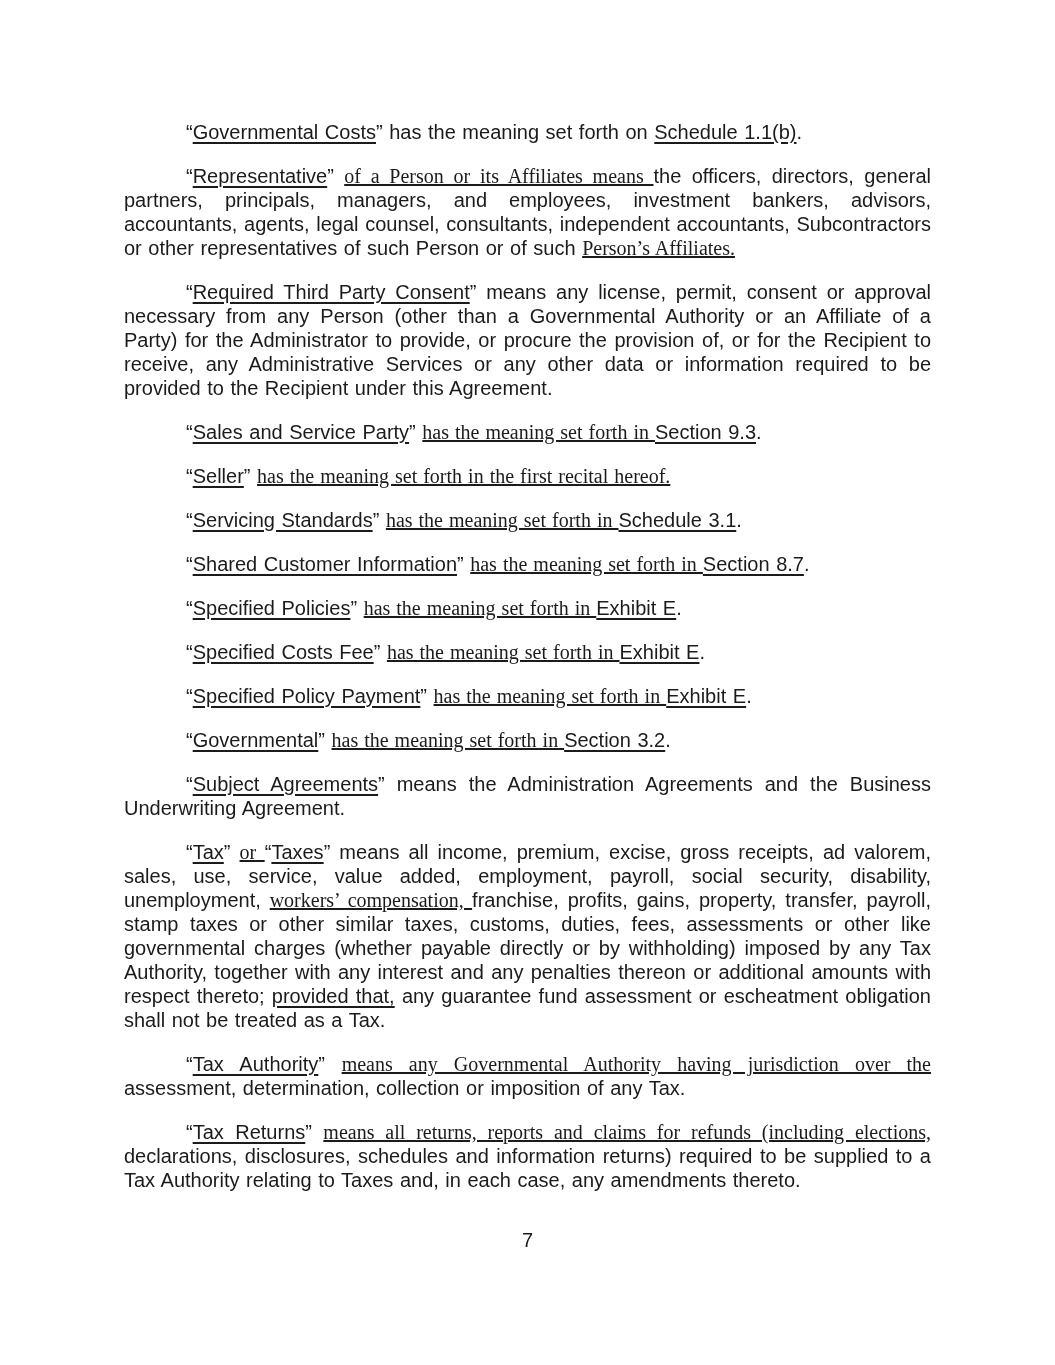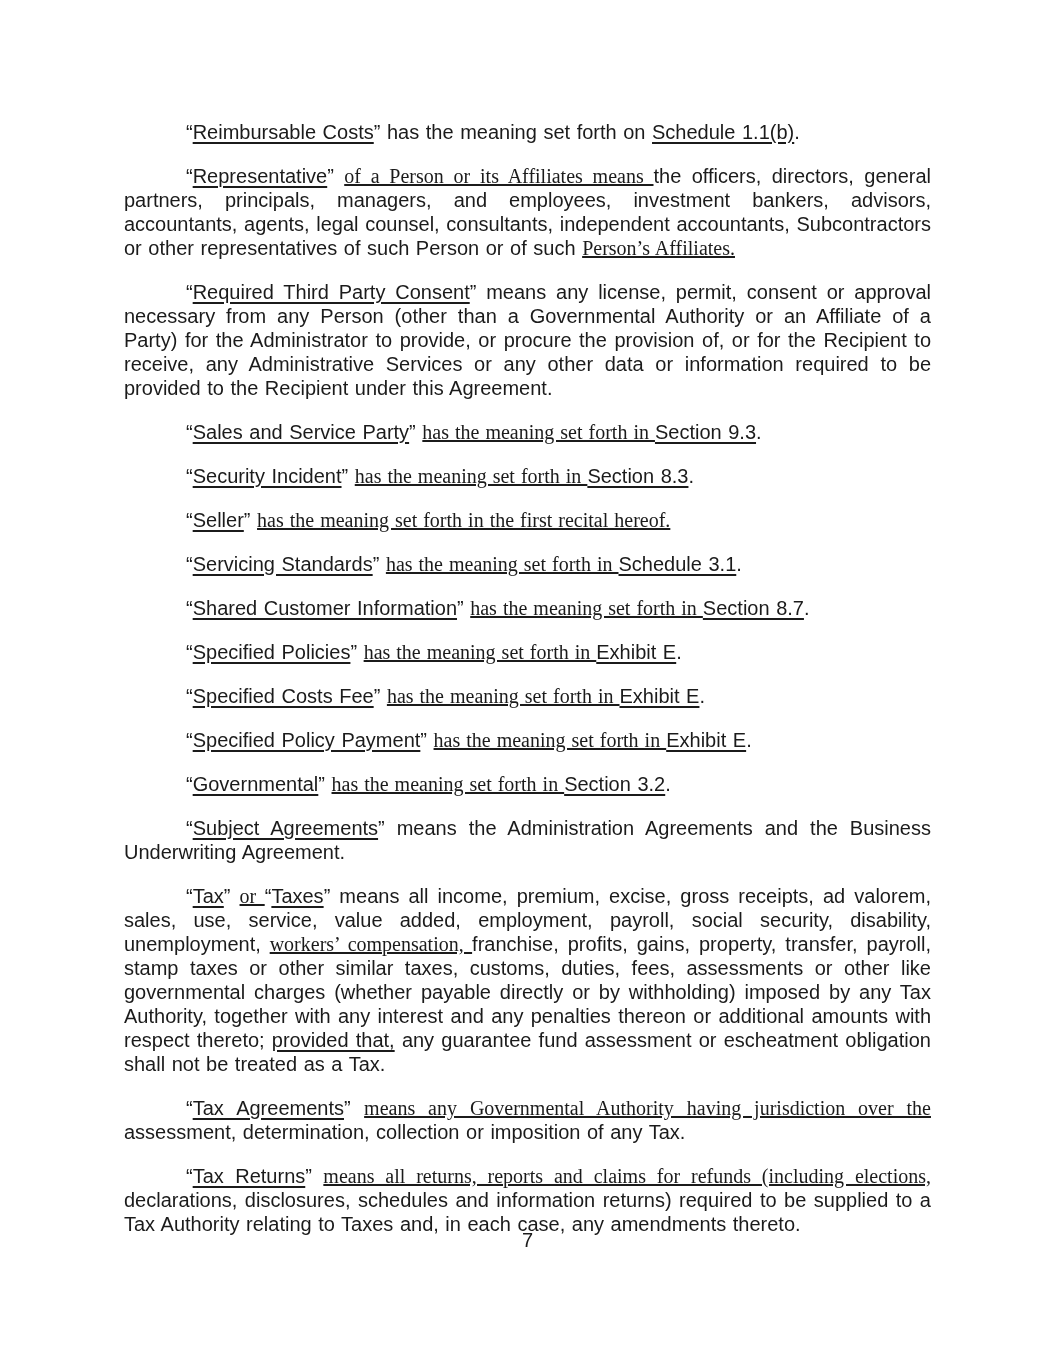--- a/index.html
+++ b/index.html
@@ -50,31 +50,30 @@
     font-size: 20px;
     line-height: 24px;
     color: #1b1b1b;
   }
 </style>
 </head>
 <body>
 
 <div class="page">
   <div class="content">
-      <p class="para"><span class="sans">“</span><span class="sans u">Reimbursable Costs</span><span class="sans">” has the meaning set forth on </span><span class="sans u">Schedule 1.1(b)</span><span class="sans">.</span></p>
+      <p class="para"><span class="sans">“</span><span class="sans u">Governmental Costs</span><span class="sans">” has the meaning set forth on </span><span class="sans u">Schedule 1.1(b)</span><span class="sans">.</span></p>
       <p class="para"><span class="sans">“</span><span class="sans u">Representative</span><span class="sans">” </span><span class="serif">of a Person or its Affiliates means </span><span class="sans">the officers, directors, general partners, principals, managers, and employees, investment bankers, advisors, accountants, agents, legal counsel, consultants, independent accountants, Subcontractors or other representatives of such Person or of such </span><span class="serif">Person’s Affiliates.</span></p>
       <p class="para"><span class="sans">“</span><span class="sans u">Required Third Party Consent</span><span class="sans">” means any license, permit, consent or approval necessary from any Person (other than a Governmental Authority or an Affiliate of a Party) for the Administrator to provide, or procure the provision of, or for the Recipient to receive, any Administrative Services or any other data or information required to be provided to the Recipient under this Agreement.</span></p>
       <p class="para"><span class="sans">“</span><span class="sans u">Sales and Service Party</span><span class="sans">” </span><span class="serif">has the meaning set forth in </span><span class="sans u">Section 9.3</span><span class="sans">.</span></p>
-      <p class="para"><span class="sans">“</span><span class="sans u">Security Incident</span><span class="sans">” </span><span class="serif">has the meaning set forth in </span><span class="sans u">Section 8.3</span><span class="sans">.</span></p>
       <p class="para"><span class="sans">“</span><span class="sans u">Seller</span><span class="sans">” </span><span class="serif">has the meaning set forth in the first recital hereof.</span></p>
       <p class="para"><span class="sans">“</span><span class="sans u">Servicing Standards</span><span class="sans">” </span><span class="serif">has the meaning set forth in </span><span class="sans u">Schedule 3.1</span><span class="sans">.</span></p>
       <p class="para"><span class="sans">“</span><span class="sans u">Shared Customer Information</span><span class="sans">” </span><span class="serif">has the meaning set forth in </span><span class="sans u">Section 8.7</span><span class="sans">.</span></p>
       <p class="para"><span class="sans">“</span><span class="sans u">Specified Policies</span><span class="sans">” </span><span class="serif">has the meaning set forth in </span><span class="sans u">Exhibit E</span><span class="sans">.</span></p>
       <p class="para"><span class="sans">“</span><span class="sans u">Specified Costs Fee</span><span class="sans">” </span><span class="serif">has the meaning set forth in </span><span class="sans u">Exhibit E</span><span class="sans">.</span></p>
       <p class="para"><span class="sans">“</span><span class="sans u">Specified Policy Payment</span><span class="sans">” </span><span class="serif">has the meaning set forth in </span><span class="sans u">Exhibit E</span><span class="sans">.</span></p>
       <p class="para"><span class="sans">“</span><span class="sans u">Governmental</span><span class="sans">” </span><span class="serif">has the meaning set forth in </span><span class="sans u">Section 3.2</span><span class="sans">.</span></p>
       <p class="para"><span class="sans">“</span><span class="sans u">Subject Agreements</span><span class="sans">” means the Administration Agreements and the Business Underwriting Agreement.</span></p>
       <p class="para"><span class="sans">“</span><span class="sans u">Tax</span><span class="sans">” </span><span class="serif">or </span><span class="sans">“</span><span class="sans u">Taxes</span><span class="sans">” means all income, premium, excise, gross receipts, ad valorem, sales, use, service, value added, employment, payroll, social security, disability, unemployment, </span><span class="serif">workers’ compensation, </span><span class="sans">franchise, profits, gains, property, transfer, payroll, stamp taxes or other similar taxes, customs, duties, fees, assessments or other like governmental charges (whether payable directly or by withholding) imposed by any Tax Authority, together with any interest and any penalties thereon or additional amounts with respect thereto; </span><span class="sans u">provided that,</span><span class="sans"> any guarantee fund assessment or escheatment obligation shall not be treated as a Tax.</span></p>
-      <p class="para"><span class="sans">“</span><span class="sans u">Tax Agreements</span><span class="sans">” </span><span class="serif">means any Governmental Authority having jurisdiction over the </span><span class="sans">assessment, determination, collection or imposition of any Tax.</span></p>
+      <p class="para"><span class="sans">“</span><span class="sans u">Tax Authority</span><span class="sans">” </span><span class="serif">means any Governmental Authority having jurisdiction over the </span><span class="sans">assessment, determination, collection or imposition of any Tax.</span></p>
       <p class="para"><span class="sans">“</span><span class="sans u">Tax Returns</span><span class="sans">” </span><span class="serif">means all returns, reports and claims for refunds (including elections, </span><span class="sans">declarations, disclosures, schedules and information returns) required to be supplied to a Tax Authority relating to Taxes and, in each case, any amendments thereto.</span></p>
     </div>
   <div class="page-number sans">7</div>
 </div>
 
 </body></html>

